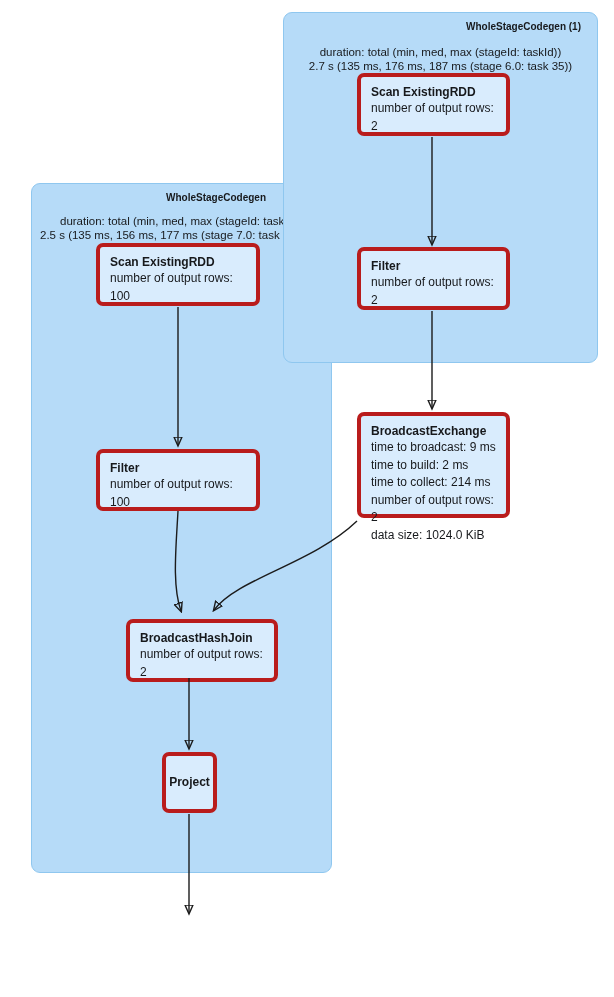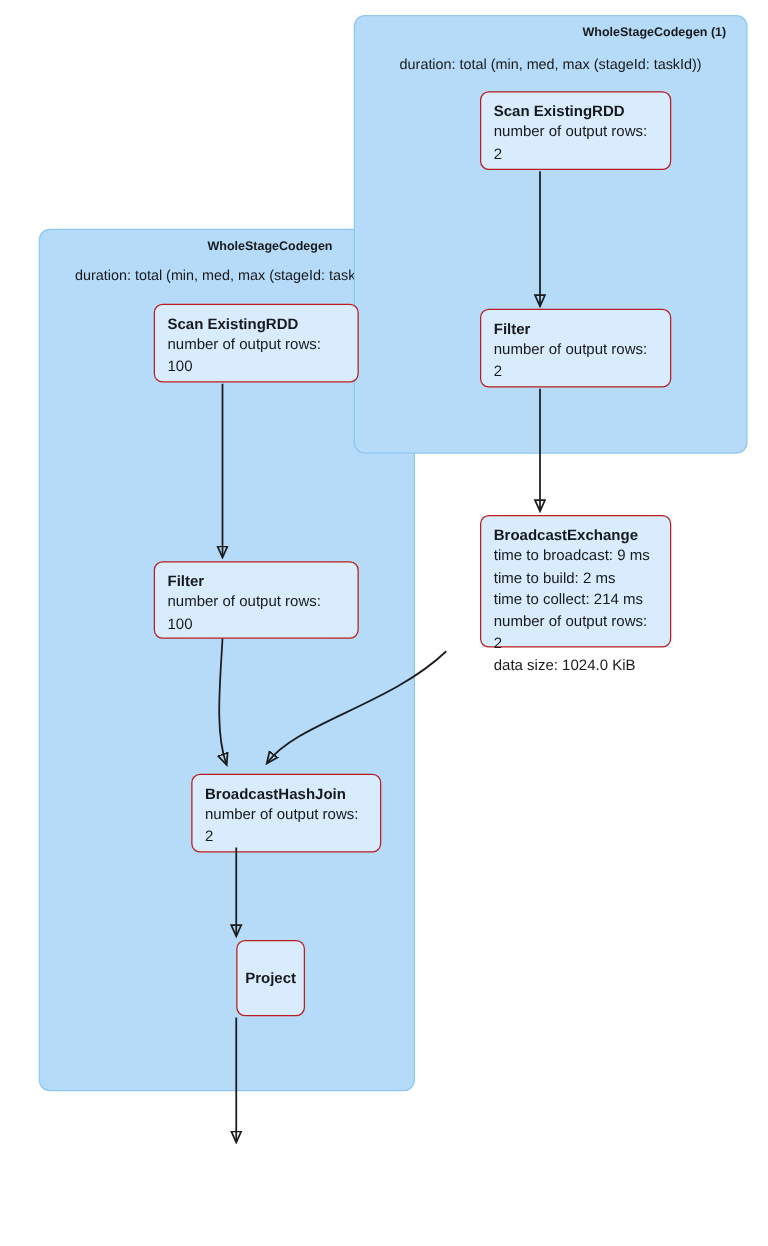--- a/index.html
+++ b/index.html
@@ -19,23 +19,23 @@
   .cluster-1 .cluster-title{top:8px;right:16px;}
   .cluster-2 .cluster-title{top:8px;left:134px;}
   .duration{
     position:absolute;font-size:11.5px;line-height:13.5px;white-space:nowrap;color:#17191c;
   }
   .cluster-1 .duration-1{top:33px;left:0;right:0;text-align:center;}
   .cluster-1 .duration-2{top:46.5px;left:0;right:0;text-align:center;}
   .cluster-2 .duration-1{top:31px;left:28px;}
   .cluster-2 .duration-2{top:44.5px;left:8px;}
   .node{
-    position:absolute;background:#d9ecfd;border:1px solid #b91c1c;border-radius:7px;
+    position:absolute;background:#d9ecfd;border:4px solid #b91c1c;border-radius:7px;
     box-sizing:border-box;z-index:3;display:flex;flex-direction:column;
-    justify-content:space-between;padding:8px 10px 7px 10px;margin-left:27px;
+    justify-content:space-between;padding:8px 10px 7px 10px;
   }
   .node-title{font-weight:bold;font-size:12px;line-height:15px;color:#17191c;}
   .node-metrics{font-size:12px;line-height:17.5px;color:#17191c;}
   .node-center{justify-content:center;align-items:center;text-align:center;padding:8px 12px;}
   #n-scan1{left:357px;top:73px;width:153px;height:63px;}
   #n-filter1{left:357px;top:247px;width:153px;height:63px;}
   #n-scan2{left:96px;top:243px;width:164px;height:63px;}
   #n-filter2{left:96px;top:449px;width:164px;height:62px;}
   #n-bex{left:357px;top:412px;width:153px;height:106px;justify-content:space-between;}
   #n-bhj{left:126px;top:619px;width:152px;height:63px;}
@@ -45,25 +45,27 @@
   .edges path{stroke:#1b1b1b;stroke-width:1.4;fill:none;}
 </style>
 </head>
 <body>
 
 <div class="canvas">
 
   <div class="cluster cluster-2">
     <div class="cluster-title">WholeStageCodegen</div>
     <div class="duration duration-1">duration: total (min, med, max (stageId: taskId))</div>
+    <div class="duration duration-2">2.5 s (135 ms, 156 ms, 177 ms (stage 7.0: task</div>
   </div>
 
   <div class="cluster cluster-1">
     <div class="cluster-title">WholeStageCodegen (1)</div>
     <div class="duration duration-1">duration: total (min, med, max (stageId: taskId))</div>
+    <div class="duration duration-2">2.7 s (135 ms, 176 ms, 187 ms (stage 6.0: task 35))</div>
   </div>
 
   <div class="node" id="n-scan1">
     <div class="node-title">Scan ExistingRDD</div>
     <div class="node-metrics">number of output rows: 2</div>
   </div>
 
   <div class="node" id="n-filter1">
     <div class="node-title">Filter</div>
     <div class="node-metrics">number of output rows: 2</div>

